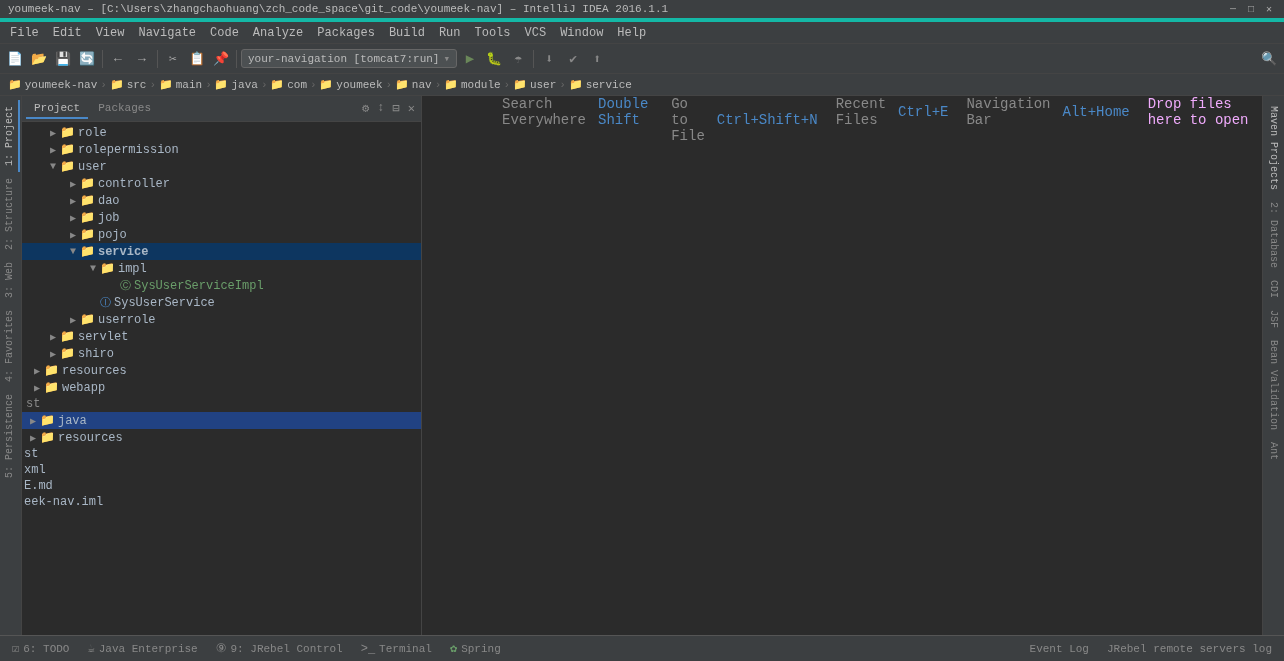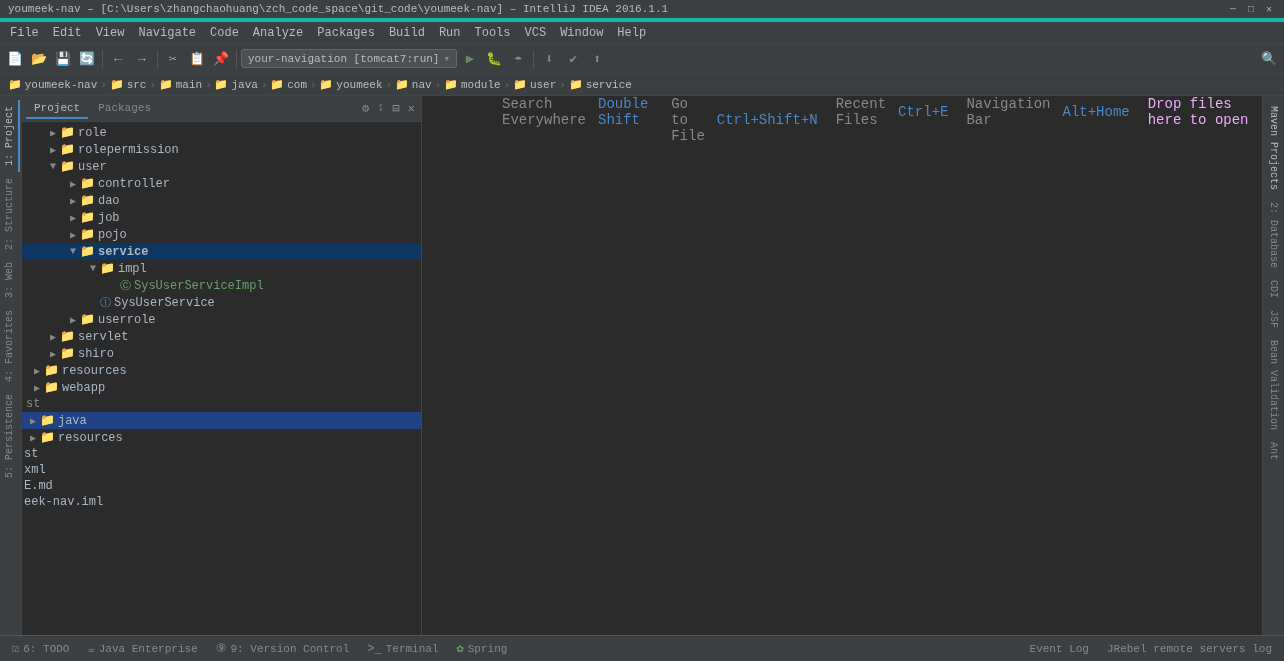--- a/index.html
+++ b/index.html
@@ -593,21 +593,21 @@
   <div class="bottom-tab">
     <span class="tab-icon">☑</span>
     <span>6: TODO</span>
   </div>
   <div class="bottom-tab">
     <span class="tab-icon">☕</span>
     <span>Java Enterprise</span>
   </div>
   <div class="bottom-tab">
     <span class="tab-icon">⑨</span>
-    <span>9: Version Control</span>
+    <span>9: JRebel Control</span>
   </div>
   <div class="bottom-tab">
     <span class="tab-icon">&gt;_</span>
     <span>Terminal</span>
   </div>
   <div class="bottom-tab">
     <span class="tab-icon" style="color:#6a9e6a">✿</span>
     <span>Spring</span>
   </div>
   <div style="flex:1;"></div>

